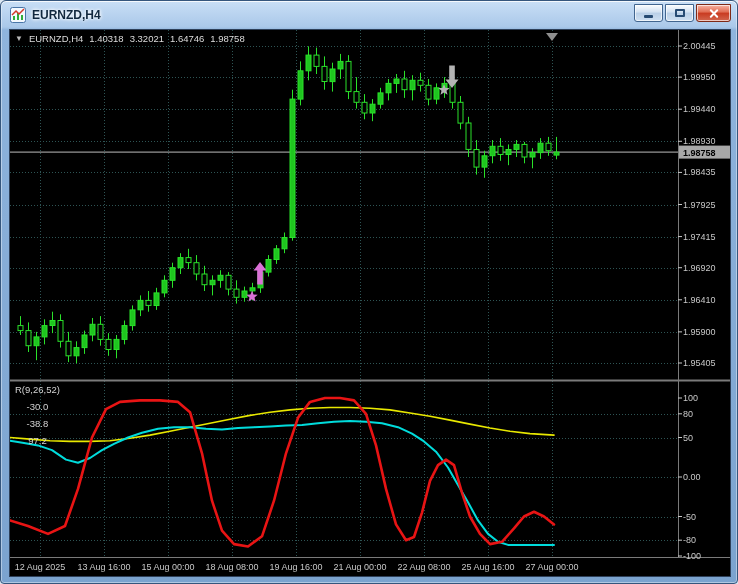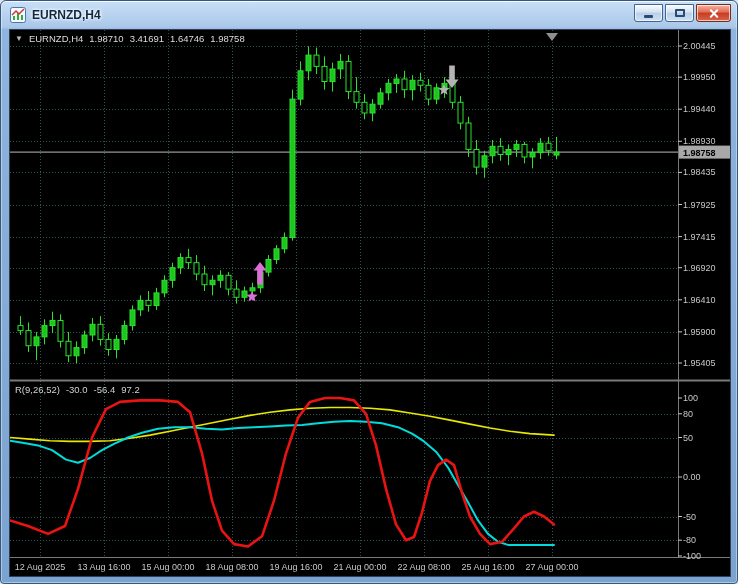--- a/index.html
+++ b/index.html
@@ -26,21 +26,21 @@
   .glyph-max{width:10px;height:8px;border:2px solid #274b73;border-radius:1px;}
   .glyph-close{position:relative;width:11px;height:11px;}
   .glyph-close::before,.glyph-close::after{content:"";position:absolute;left:5px;top:0;width:2px;height:11px;background:#fff;border-radius:1px;}
   .glyph-close::before{transform:rotate(45deg);}
   .glyph-close::after{transform:rotate(-45deg);}
   .client{position:absolute;left:8px;top:28px;width:722px;height:548px;background:#000;border:1px solid #2e4059;overflow:hidden;}
   #chart-svg{display:block;}
   .overlay{position:absolute;pointer-events:none;display:flex;gap:6px;align-items:center;
     font-size:9.5px;color:#dcdcdc;white-space:nowrap;}
   .ohlc-info{top:3px;left:5px;}
-  .ind-label{top:354px;left:5px;color:#d2d2d2;}
+  .ind-label{top:354px;left:5px;color:#d2d2d2;flex-direction:column;}
   .tri{font-size:8px;color:#b8b8b8;line-height:1;}
   svg text{user-select:none;}
 </style>
 </head>
 <body>
 
 <div class="window">
   <div class="titlebar">
     <span class="winicon">
       <svg width="16" height="16" viewBox="0 0 16 16">
@@ -289,26 +289,26 @@
         <path d="M434.0 54.0L435.5 57.9L439.7 58.1L436.5 60.8L437.5 64.8L434.0 62.6L430.5 64.8L431.5 60.8L428.3 58.1L432.5 57.9Z" fill="#b4b4b4"></path>
         <path d="M442 58.0l-6.5 -8.5h3.7v-14h5.6v14h3.7Z" fill="#b4b4b4"></path>
         <path d="M536 3h12l-6 8Z" fill="#8f8f8f"></path>
         <rect x="668" y="0" width="52" height="527.5" fill="none" pointer-events="all"></rect>
         <rect x="0" y="527.5" width="720" height="18.5" fill="none" pointer-events="all"></rect>
       </svg>
 
     <div class="overlay ohlc-info">
       <span class="tri">▼</span>
       <span>EURNZD,H4</span>
-      <span>1.98710</span>
-      <span>3.41691</span>
+      <span>1.40318</span>
+      <span>3.32021</span>
       <span>1.64746</span>
       <span>1.98758</span>
     </div>
 
     <div class="overlay ind-label">
       <span>R(9,26,52)</span>
       <span>-30.0</span>
-      <span>-56.4</span>
+      <span>-38.8</span>
       <span>97.2</span>
     </div>
   </div>
 </div>
 
 </body></html>

